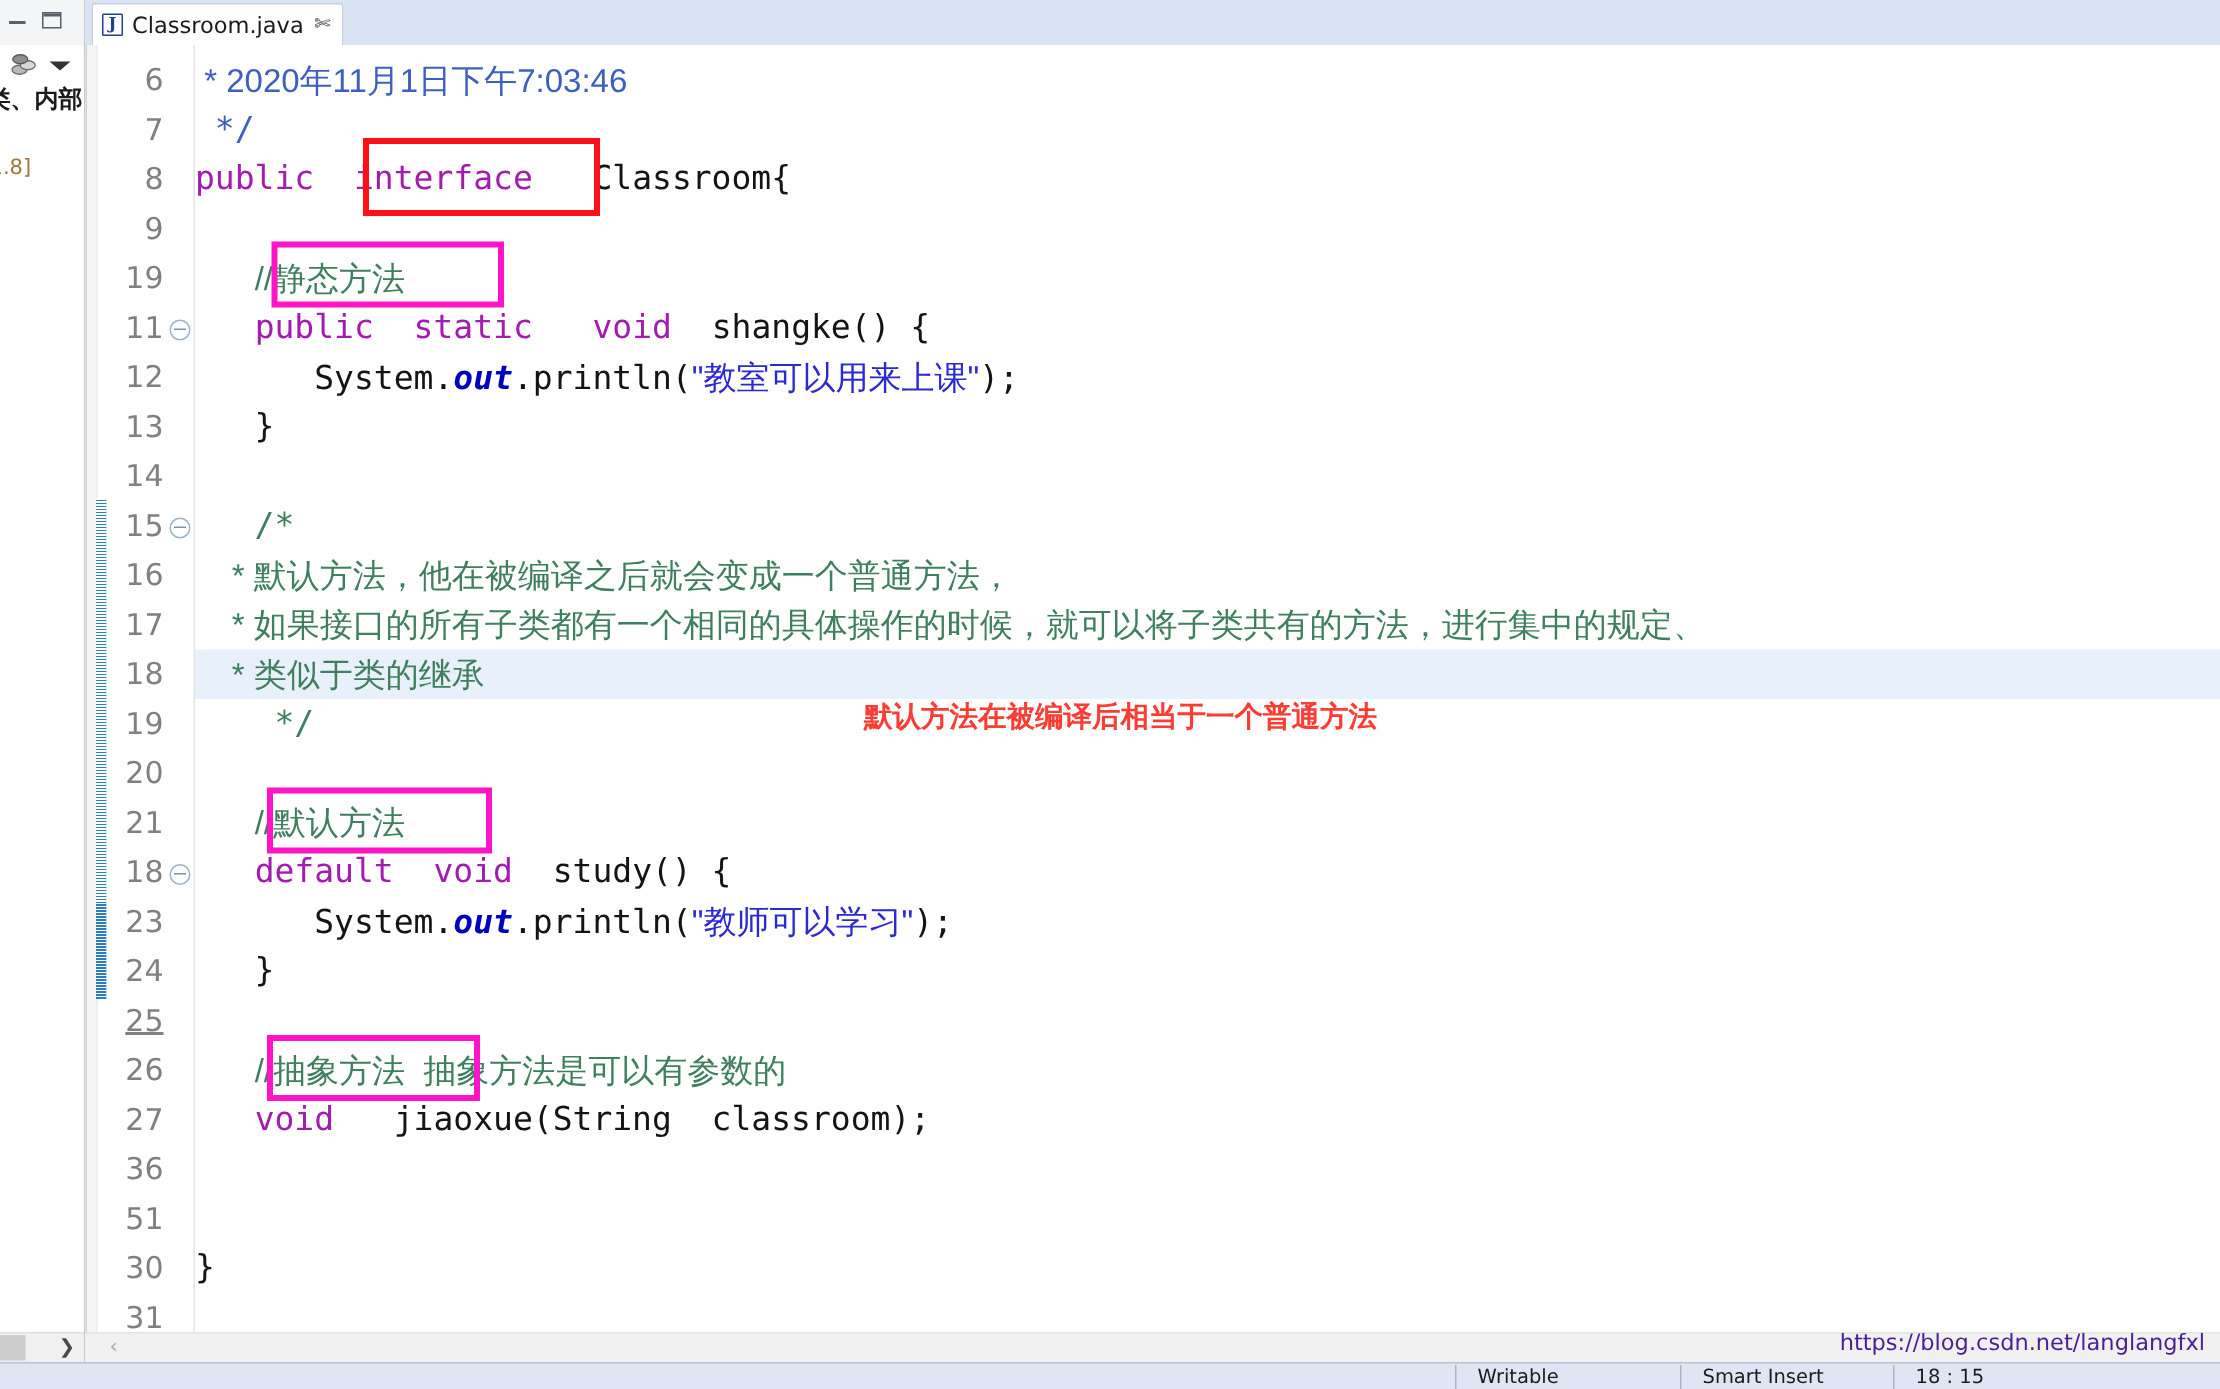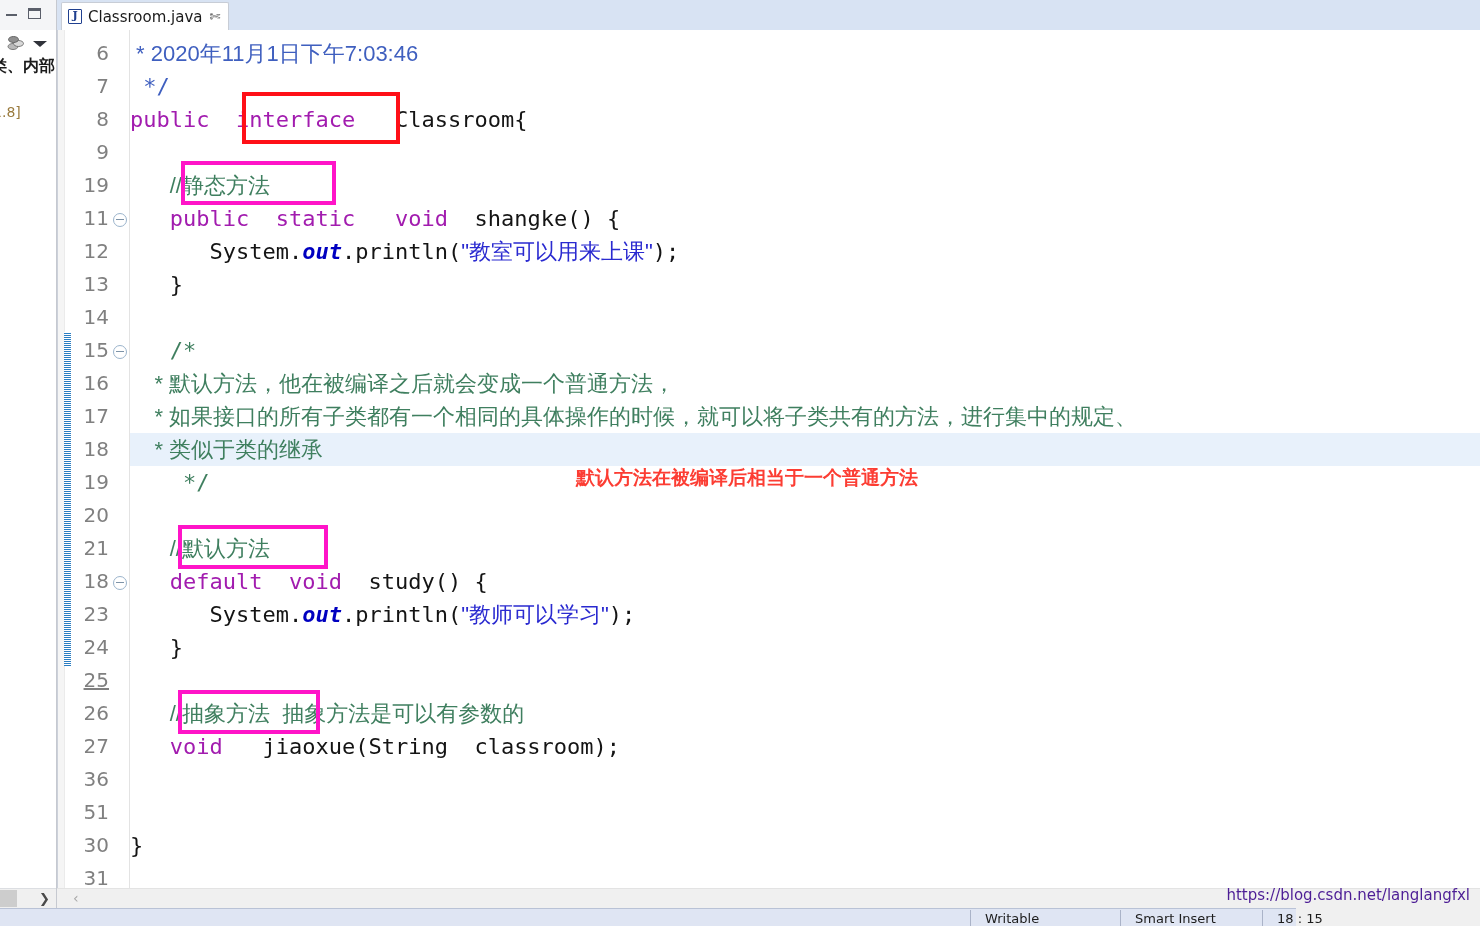--- a/index.html
+++ b/index.html
@@ -163,21 +163,21 @@
     position:absolute;left:57px;bottom:18px;width:1423px;height:19px;
     background:#f0f0f0;border-top:1px solid #e3e3e3;
   }
   .hscroll .arrow{
     position:absolute;left:16px;top:2px;font-size:14px;color:#a8a8a8;
     font-family:"DejaVu Sans",sans-serif;line-height:15px;
   }
 
   
   .statusbar{
-    position:absolute;left:0;bottom:0;width:1296px;height:18px;
+    position:absolute;left:0;bottom:0;width:1480px;height:18px;
     background:#dfe5f3;border-top:1px solid #b9c2d6;box-sizing:border-box;
   }
   .sb-cell{
     position:absolute;top:2px;height:16px;
     font-family:"DejaVu Sans",sans-serif;font-size:13px;color:#1c1c1c;
     white-space:nowrap;overflow:hidden;
   }
   .sb-sep{position:absolute;top:1px;width:1px;height:16px;background:#aab3c8;}
 
   .watermark{

